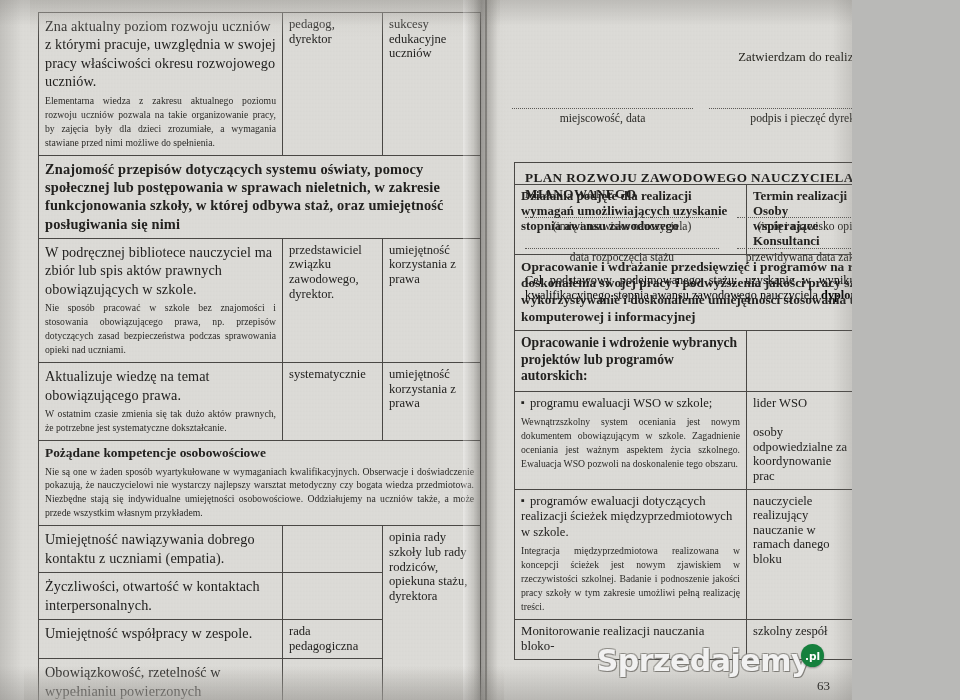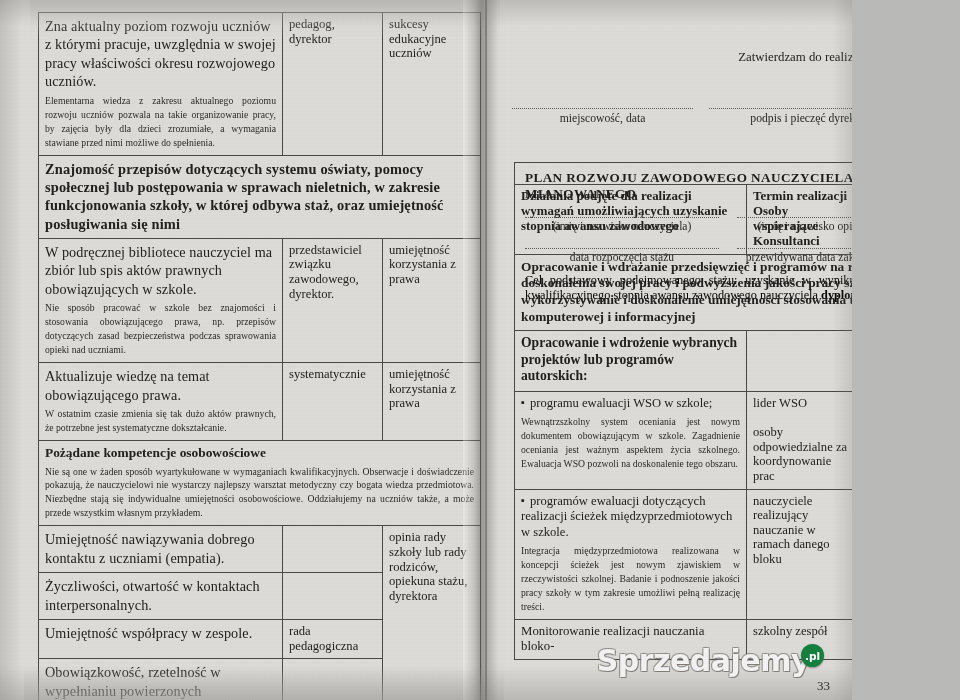--- a/index.html
+++ b/index.html
@@ -415,18 +415,18 @@
   <div class="warp-bot"></div>
 
   <div id="gutter"></div>
   <div id="gutter-line"></div>
 
   <div id="watermark">
     <span id="wm-text">Sprzedajemy</span>
     <span id="wm-badge">.pl</span>
   </div>
 
-  <div id="folio">33</div>
+  <div id="folio">63</div>
 
   <div id="grain"></div>
   <div id="vignette"></div>
 
 </div>
 
 </body></html>

